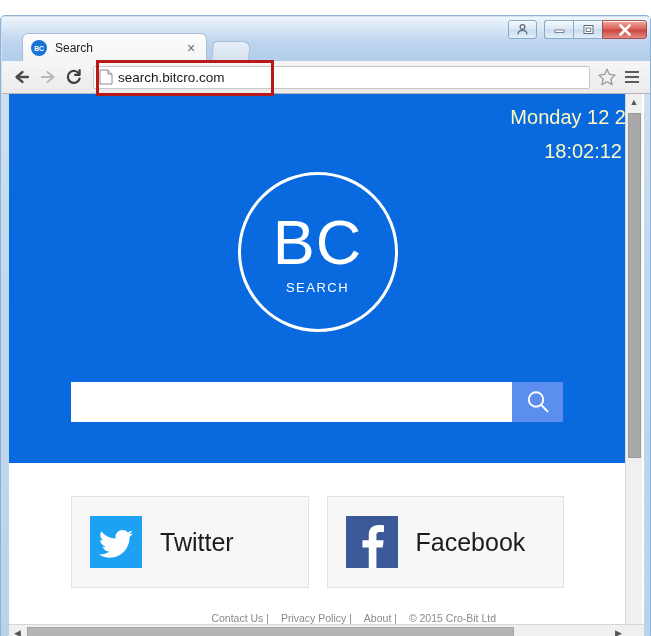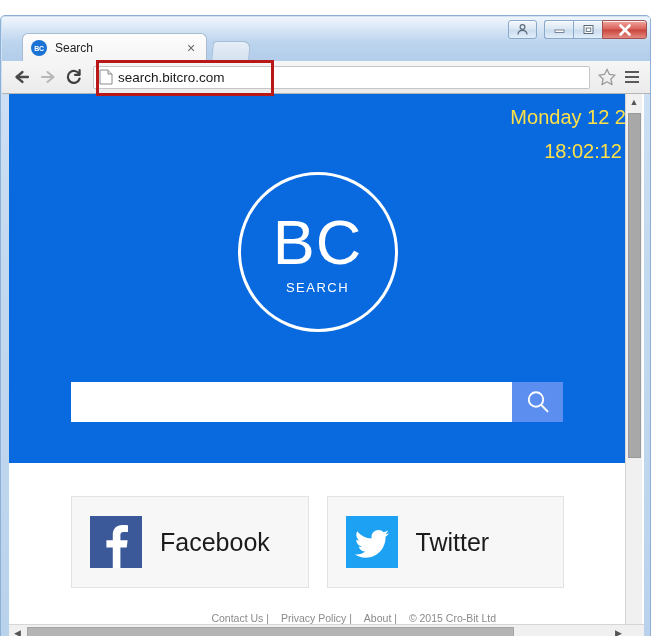--- a/index.html
+++ b/index.html
@@ -157,21 +157,21 @@
 
   #hero {
     position: relative;
     width: 100%; height: 369px;
     background: #0969de;
     overflow: hidden;
   }
   #clock-block {
     position: absolute; right: 0px; top: 6px;
     text-align: right;
-    color: #fde047;
+    color: #fef9c3;
     font-size: 20px;
     line-height: 34px;
     white-space: nowrap;
   }
   #clock-date { padding-right: 0; }
   #clock-time { padding-right: 4px; }
 
   #logo {
     position: absolute; left: 50%; top: 78px;
     transform: translateX(-50%);
@@ -393,49 +393,49 @@
           <button id="search-button">
             <svg width="28" height="28" viewBox="0 0 28 28">
               <circle cx="12" cy="11.5" r="7.2" fill="none" stroke="#ffffff" stroke-width="1.9"></circle>
               <path d="M17.3 17 L23.5 23.4" stroke="#ffffff" stroke-width="1.9" stroke-linecap="round"></path>
             </svg>
           </button>
         </div>
       </div>
 
       <div id="social-row">
-
-        <div class="social-card">
-          <span class="social-icon">
-            <svg width="52" height="52" viewBox="0 0 52 52">
-              <rect width="52" height="52" fill="#3b5998"></rect>
-              <path d="M30.4 52 V31.6 h6.3 l0.95 -7.4 h-7.25 v-4.7 c0 -2.14 0.6 -3.6 3.67 -3.6 h3.9 V9.3
-                       c-0.68 -0.09 -3 -0.29 -5.7 -0.29 -5.64 0 -9.5 3.44 -9.5 9.76 v5.44 h-6.35 V31.6 h6.35 V52 z" fill="#ffffff"></path>
-            </svg>
-          </span>
-          <span class="social-label">Facebook</span>
-        </div>
 
         <div class="social-card">
           <span class="social-icon">
             <svg width="52" height="52" viewBox="0 0 52 52">
               <rect width="52" height="52" fill="#1da1f2"></rect>
               <path d="M43 17.2 c-1.25 0.55 -2.6 0.93 -4.02 1.1 1.44 -0.87 2.55 -2.24 3.07 -3.87
                        -1.35 0.8 -2.85 1.38 -4.44 1.7 -1.28 -1.36 -3.1 -2.2 -5.11 -2.2 -3.87 0 -7 3.13
                        -7 7 0 0.55 0.06 1.08 0.18 1.6 -5.82 -0.3 -10.98 -3.08 -14.43 -7.32
                        -0.6 1.04 -0.95 2.24 -0.95 3.52 0 2.43 1.24 4.57 3.12 5.83
                        -1.15 -0.04 -2.23 -0.35 -3.17 -0.88 v0.09 c0 3.39 2.41 6.22 5.61 6.86
                        -0.59 0.16 -1.2 0.25 -1.84 0.25 -0.45 0 -0.89 -0.05 -1.32 -0.13
                        0.89 2.78 3.48 4.8 6.54 4.86 -2.4 1.88 -5.42 3 -8.7 3
                        -0.57 0 -1.12 -0.03 -1.67 -0.1 3.1 1.99 6.78 3.15 10.74 3.15
                        12.88 0 19.93 -10.67 19.93 -19.93 l-0.02 -0.91 C40.87 19.83 42.06 18.6 43 17.2 z" fill="#ffffff"></path>
             </svg>
           </span>
           <span class="social-label">Twitter</span>
         </div>
+
+        <div class="social-card">
+          <span class="social-icon">
+            <svg width="52" height="52" viewBox="0 0 52 52">
+              <rect width="52" height="52" fill="#3b5998"></rect>
+              <path d="M30.4 52 V31.6 h6.3 l0.95 -7.4 h-7.25 v-4.7 c0 -2.14 0.6 -3.6 3.67 -3.6 h3.9 V9.3
+                       c-0.68 -0.09 -3 -0.29 -5.7 -0.29 -5.64 0 -9.5 3.44 -9.5 9.76 v5.44 h-6.35 V31.6 h6.35 V52 z" fill="#ffffff"></path>
+            </svg>
+          </span>
+          <span class="social-label">Facebook</span>
+        </div>
       </div>
 
       <div id="footer">
         <span>Contact Us |</span>
         <span>Privacy Policy |</span>
         <span>About |</span>
         <span>© 2015 Cro-Bit Ltd</span>
       </div>
 
     </div>

